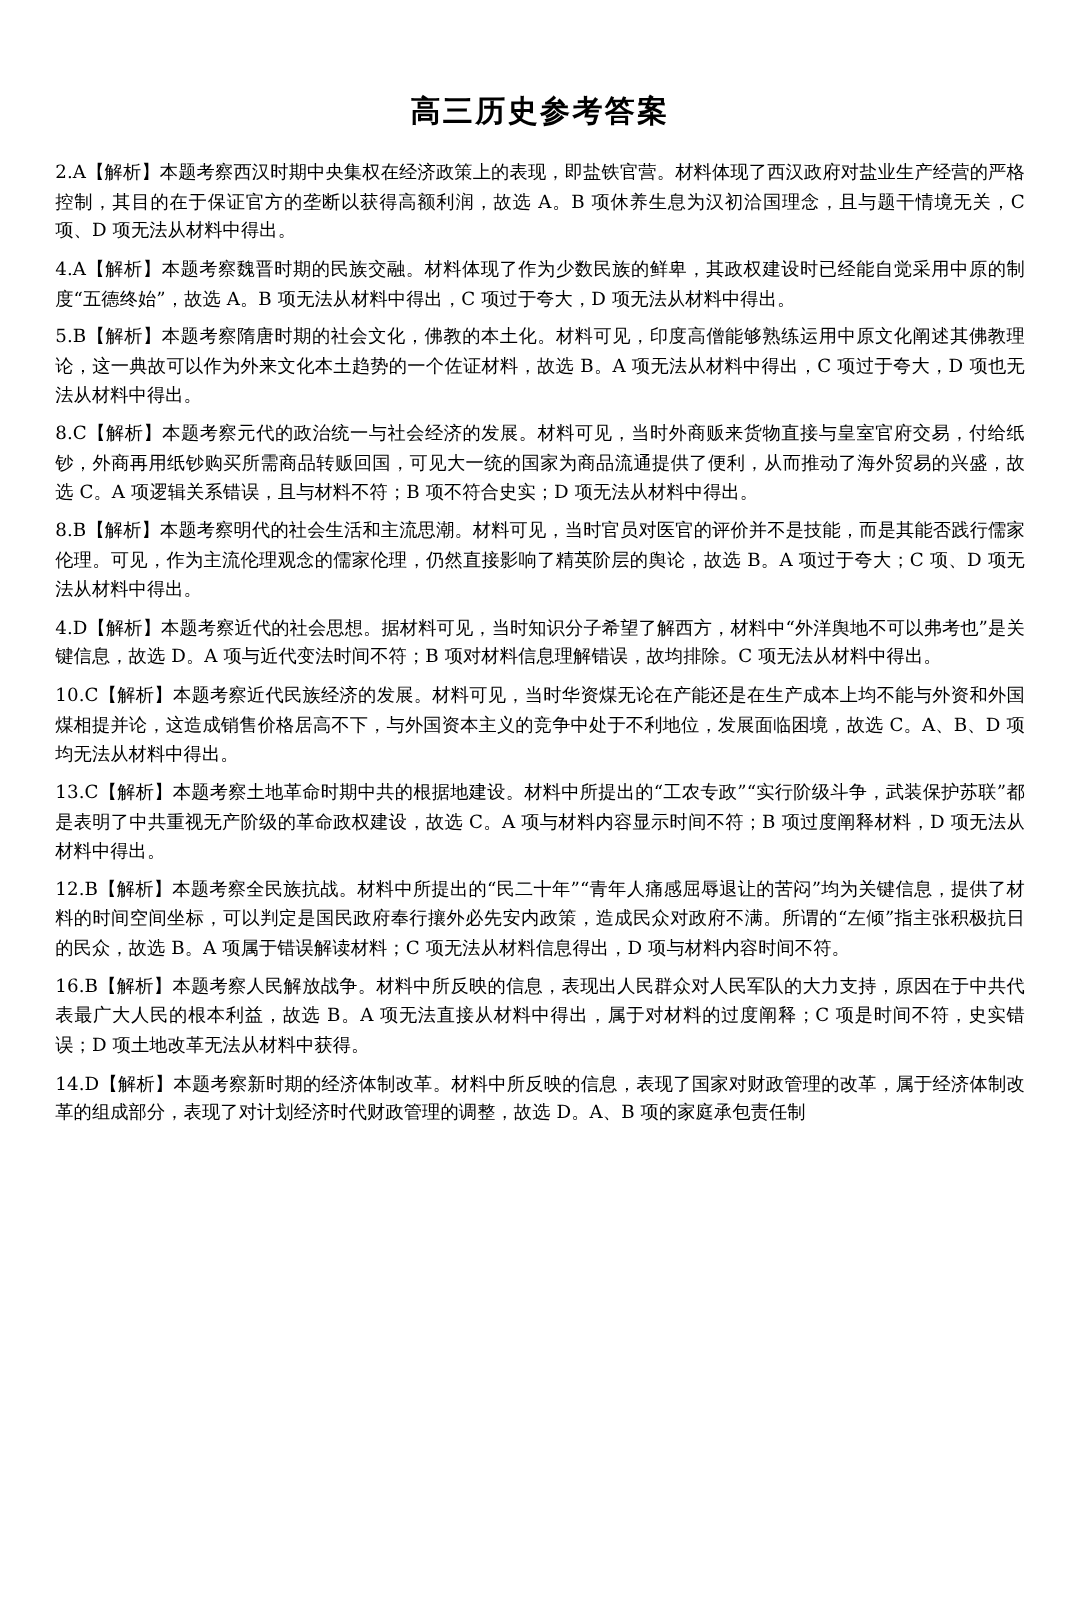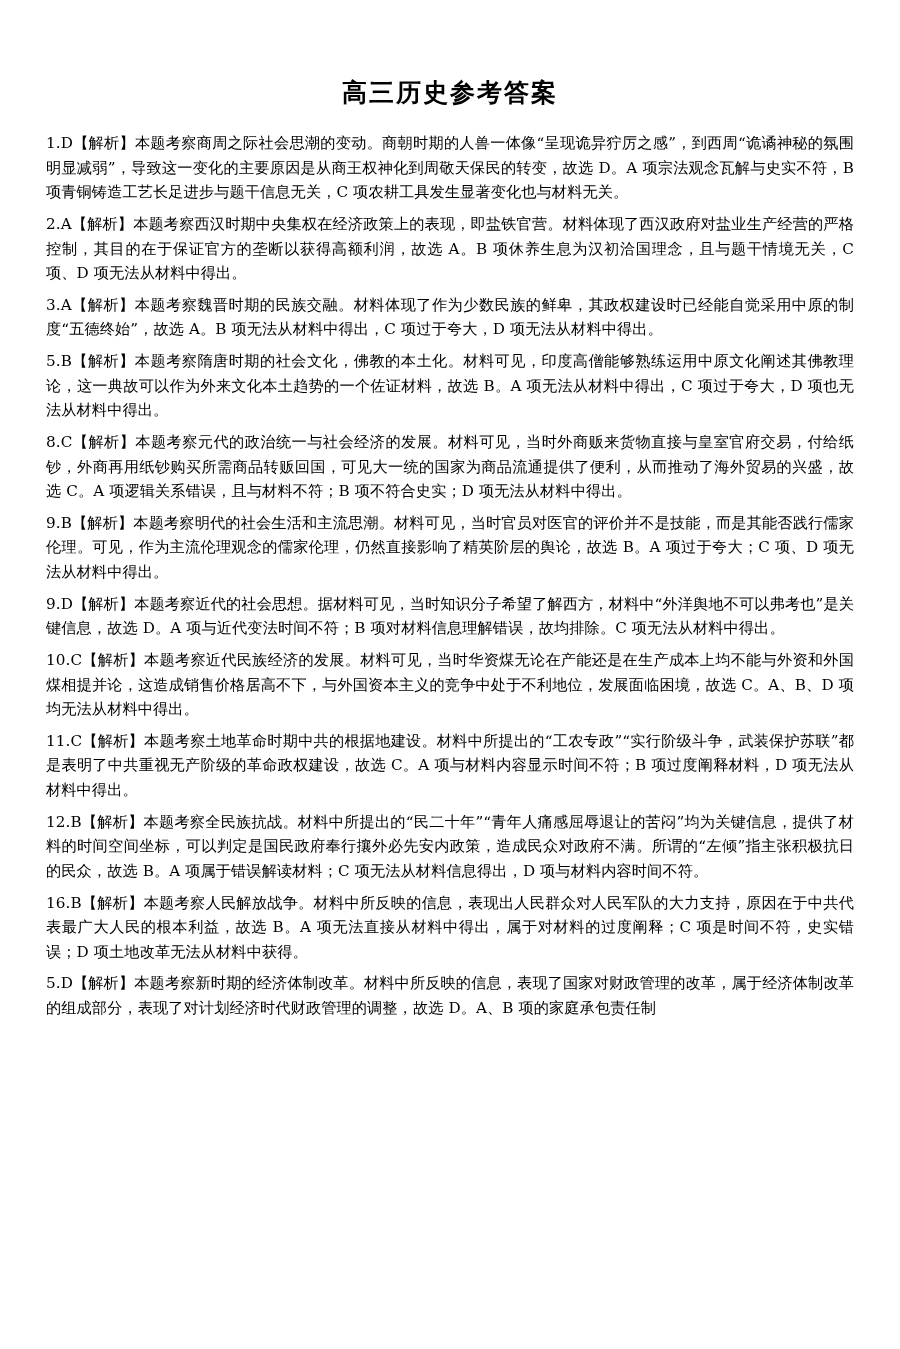--- a/index.html
+++ b/index.html
@@ -43,26 +43,25 @@
   .ans-item:last-child {
     margin-bottom: 0;
   }
 </style>
 </head>
 <body>
 
 <div class="page">
   <h1 class="doc-title">高三历史参考答案</h1>
   <div class="answers">
-    <p class="ans-item">1.D【解析】本题考察商周之际社会思潮的变动。商朝时期的人兽一体像“呈现诡异狞厉之感”，到西周“诡谲神秘的氛围明显减弱”，导致这一变化的主要原因是从商王权神化到周敬天保民的转变，故选 D。A 项宗法观念瓦解与史实不符，B 项青铜铸造工艺长足进步与题干信息无关，C 项农耕工具发生显著变化也与材料无关。</p>
     <p class="ans-item">2.A【解析】本题考察西汉时期中央集权在经济政策上的表现，即盐铁官营。材料体现了西汉政府对盐业生产经营的严格控制，其目的在于保证官方的垄断以获得高额利润，故选 A。B 项休养生息为汉初洽国理念，且与题干情境无关，C 项、D 项无法从材料中得出。</p>
-    <p class="ans-item">3.A【解析】本题考察魏晋时期的民族交融。材料体现了作为少数民族的鲜卑，其政权建设时已经能自觉采用中原的制度“五德终始”，故选 A。B 项无法从材料中得出，C 项过于夸大，D 项无法从材料中得出。</p>
+    <p class="ans-item">4.A【解析】本题考察魏晋时期的民族交融。材料体现了作为少数民族的鲜卑，其政权建设时已经能自觉采用中原的制度“五德终始”，故选 A。B 项无法从材料中得出，C 项过于夸大，D 项无法从材料中得出。</p>
     <p class="ans-item">5.B【解析】本题考察隋唐时期的社会文化，佛教的本土化。材料可见，印度高僧能够熟练运用中原文化阐述其佛教理论，这一典故可以作为外来文化本土趋势的一个佐证材料，故选 B。A 项无法从材料中得出，C 项过于夸大，D 项也无法从材料中得出。</p>
     <p class="ans-item">8.C【解析】本题考察元代的政治统一与社会经济的发展。材料可见，当时外商贩来货物直接与皇室官府交易，付给纸钞，外商再用纸钞购买所需商品转贩回国，可见大一统的国家为商品流通提供了便利，从而推动了海外贸易的兴盛，故选 C。A 项逻辑关系错误，且与材料不符；B 项不符合史实；D 项无法从材料中得出。</p>
-    <p class="ans-item">9.B【解析】本题考察明代的社会生活和主流思潮。材料可见，当时官员对医官的评价并不是技能，而是其能否践行儒家伦理。可见，作为主流伦理观念的儒家伦理，仍然直接影响了精英阶层的舆论，故选 B。A 项过于夸大；C 项、D 项无法从材料中得出。</p>
-    <p class="ans-item">9.D【解析】本题考察近代的社会思想。据材料可见，当时知识分子希望了解西方，材料中“外洋舆地不可以弗考也”是关键信息，故选 D。A 项与近代变法时间不符；B 项对材料信息理解错误，故均排除。C 项无法从材料中得出。</p>
+    <p class="ans-item">8.B【解析】本题考察明代的社会生活和主流思潮。材料可见，当时官员对医官的评价并不是技能，而是其能否践行儒家伦理。可见，作为主流伦理观念的儒家伦理，仍然直接影响了精英阶层的舆论，故选 B。A 项过于夸大；C 项、D 项无法从材料中得出。</p>
+    <p class="ans-item">4.D【解析】本题考察近代的社会思想。据材料可见，当时知识分子希望了解西方，材料中“外洋舆地不可以弗考也”是关键信息，故选 D。A 项与近代变法时间不符；B 项对材料信息理解错误，故均排除。C 项无法从材料中得出。</p>
     <p class="ans-item">10.C【解析】本题考察近代民族经济的发展。材料可见，当时华资煤无论在产能还是在生产成本上均不能与外资和外国煤相提并论，这造成销售价格居高不下，与外国资本主义的竞争中处于不利地位，发展面临困境，故选 C。A、B、D 项均无法从材料中得出。</p>
-    <p class="ans-item">11.C【解析】本题考察土地革命时期中共的根据地建设。材料中所提出的“工农专政”“实行阶级斗争，武装保护苏联”都是表明了中共重视无产阶级的革命政权建设，故选 C。A 项与材料内容显示时间不符；B 项过度阐释材料，D 项无法从材料中得出。</p>
+    <p class="ans-item">13.C【解析】本题考察土地革命时期中共的根据地建设。材料中所提出的“工农专政”“实行阶级斗争，武装保护苏联”都是表明了中共重视无产阶级的革命政权建设，故选 C。A 项与材料内容显示时间不符；B 项过度阐释材料，D 项无法从材料中得出。</p>
     <p class="ans-item">12.B【解析】本题考察全民族抗战。材料中所提出的“民二十年”“青年人痛感屈辱退让的苦闷”均为关键信息，提供了材料的时间空间坐标，可以判定是国民政府奉行攘外必先安内政策，造成民众对政府不满。所谓的“左倾”指主张积极抗日的民众，故选 B。A 项属于错误解读材料；C 项无法从材料信息得出，D 项与材料内容时间不符。</p>
     <p class="ans-item">16.B【解析】本题考察人民解放战争。材料中所反映的信息，表现出人民群众对人民军队的大力支持，原因在于中共代表最广大人民的根本利益，故选 B。A 项无法直接从材料中得出，属于对材料的过度阐释；C 项是时间不符，史实错误；D 项土地改革无法从材料中获得。</p>
-    <p class="ans-item">5.D【解析】本题考察新时期的经济体制改革。材料中所反映的信息，表现了国家对财政管理的改革，属于经济体制改革的组成部分，表现了对计划经济时代财政管理的调整，故选 D。A、B 项的家庭承包责任制</p>
+    <p class="ans-item">14.D【解析】本题考察新时期的经济体制改革。材料中所反映的信息，表现了国家对财政管理的改革，属于经济体制改革的组成部分，表现了对计划经济时代财政管理的调整，故选 D。A、B 项的家庭承包责任制</p>
   </div>
 </div>
 
 </body></html>

